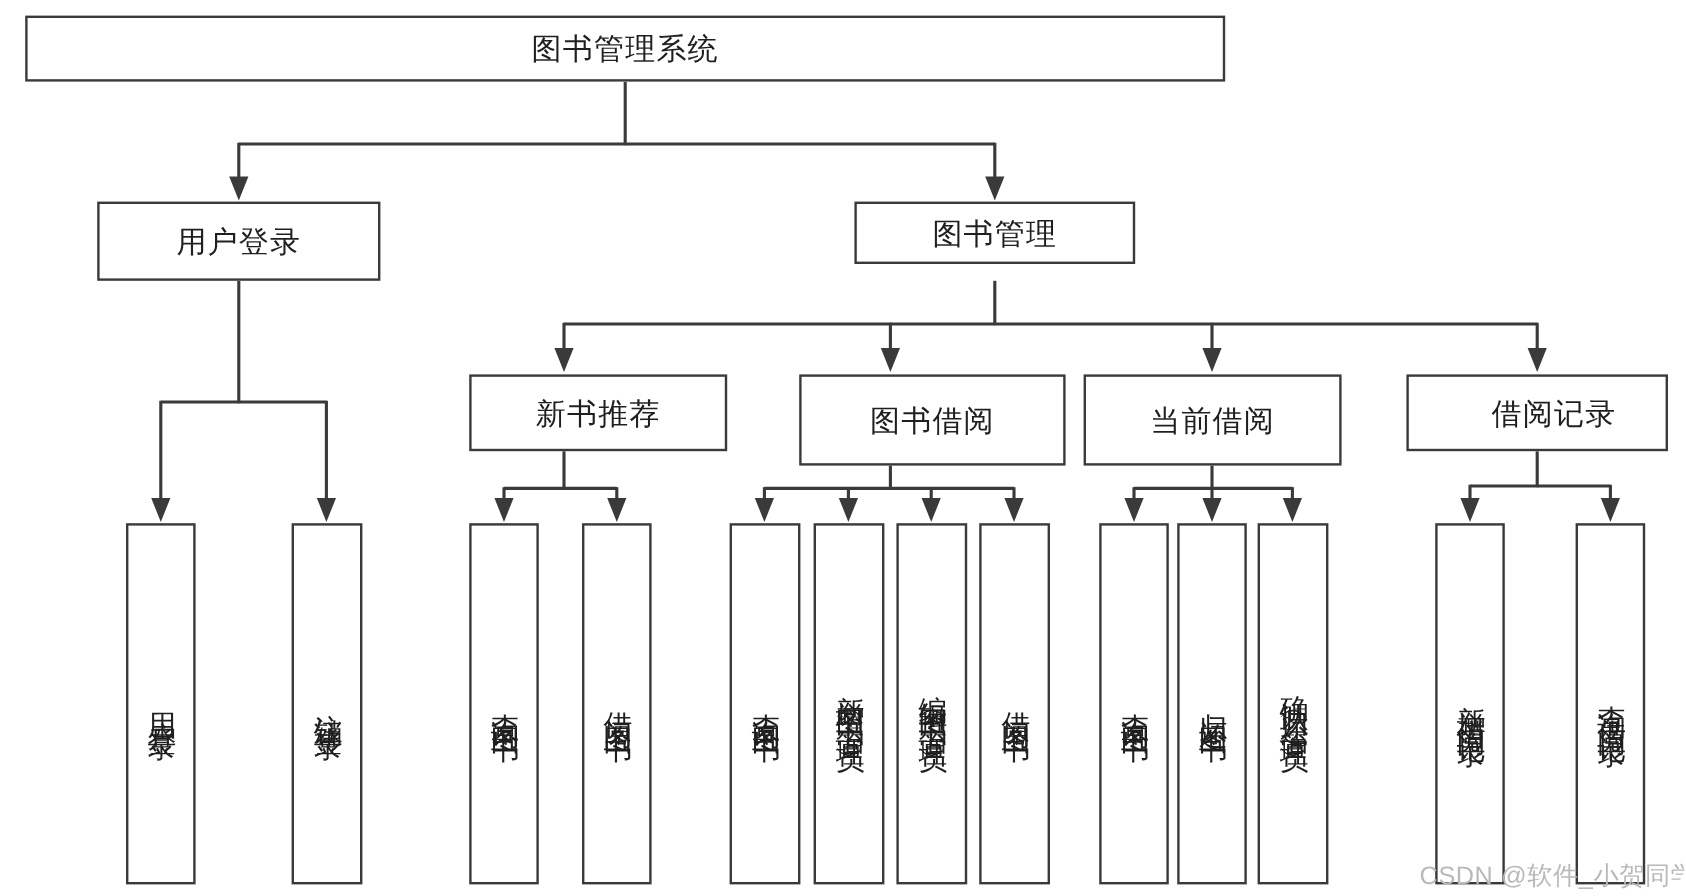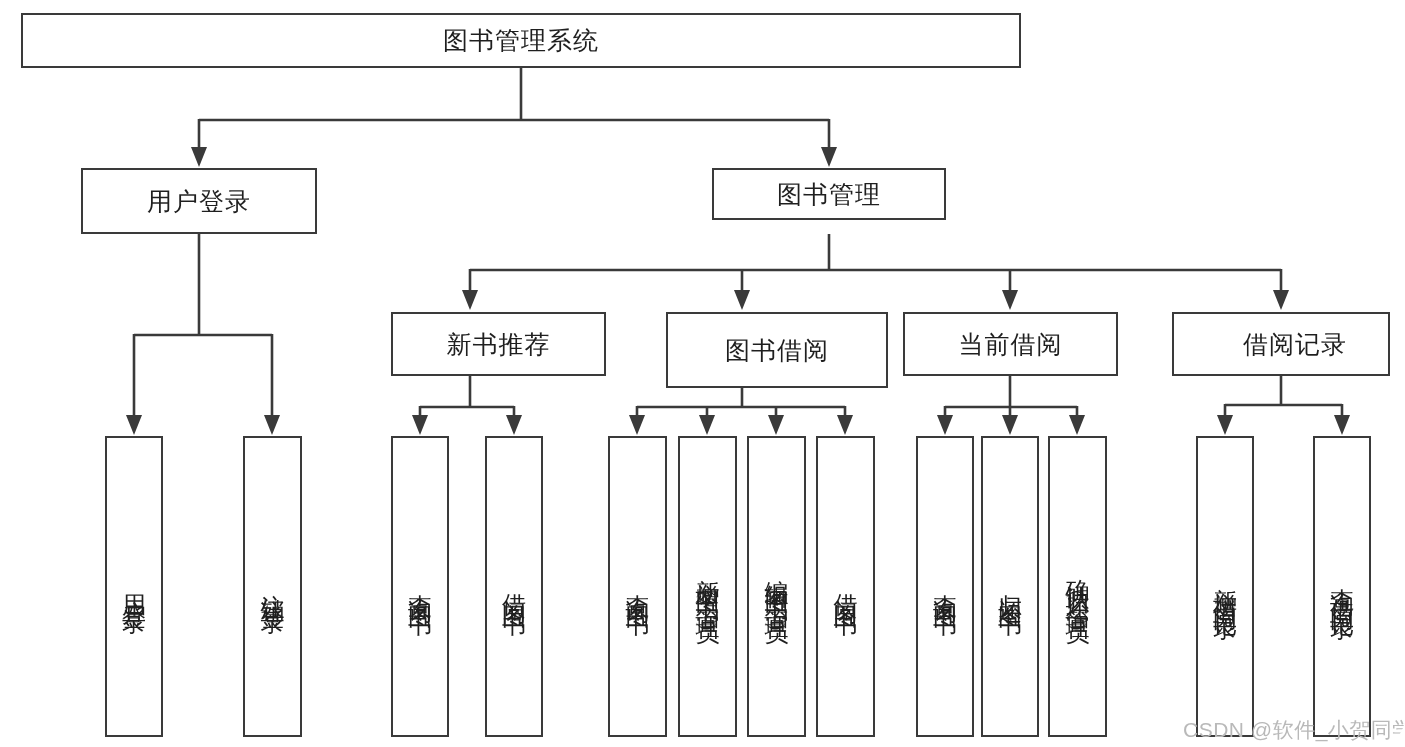--- a/index.html
+++ b/index.html
@@ -144,21 +144,21 @@
   <div class="box h" style="left:712px; top:168px; width:234px; height:52px;">
     <span>图书管理</span>
   </div>
 
   <div class="box h" style="left:363px; top:312px; width:215px; height:64px;margin-left:28px;">
     <span>新书推荐</span>
   </div>
   <div class="box h" style="left:666px; top:312px; width:222px; height:76px;">
     <span>图书借阅</span>
   </div>
-  <div class="box h" style="left:903px; top:312px; width:215px; height:64px;">
+  <div class="box h" style="left:903px; top:312px; width:215px; height:76px;">
     <span>当前借阅</span>
   </div>
   <div class="box h" style="left:1172px; top:312px; width:218px; height:64px;padding-left:28px;">
     <span>借阅记录</span>
   </div>
 
   <div class="box v" style="left:105px; top:436px; width:58px; height:301px;">
     <span>用户登录</span>
   </div>
   <div class="box v" style="left:243px; top:436px; width:59px; height:301px;">

